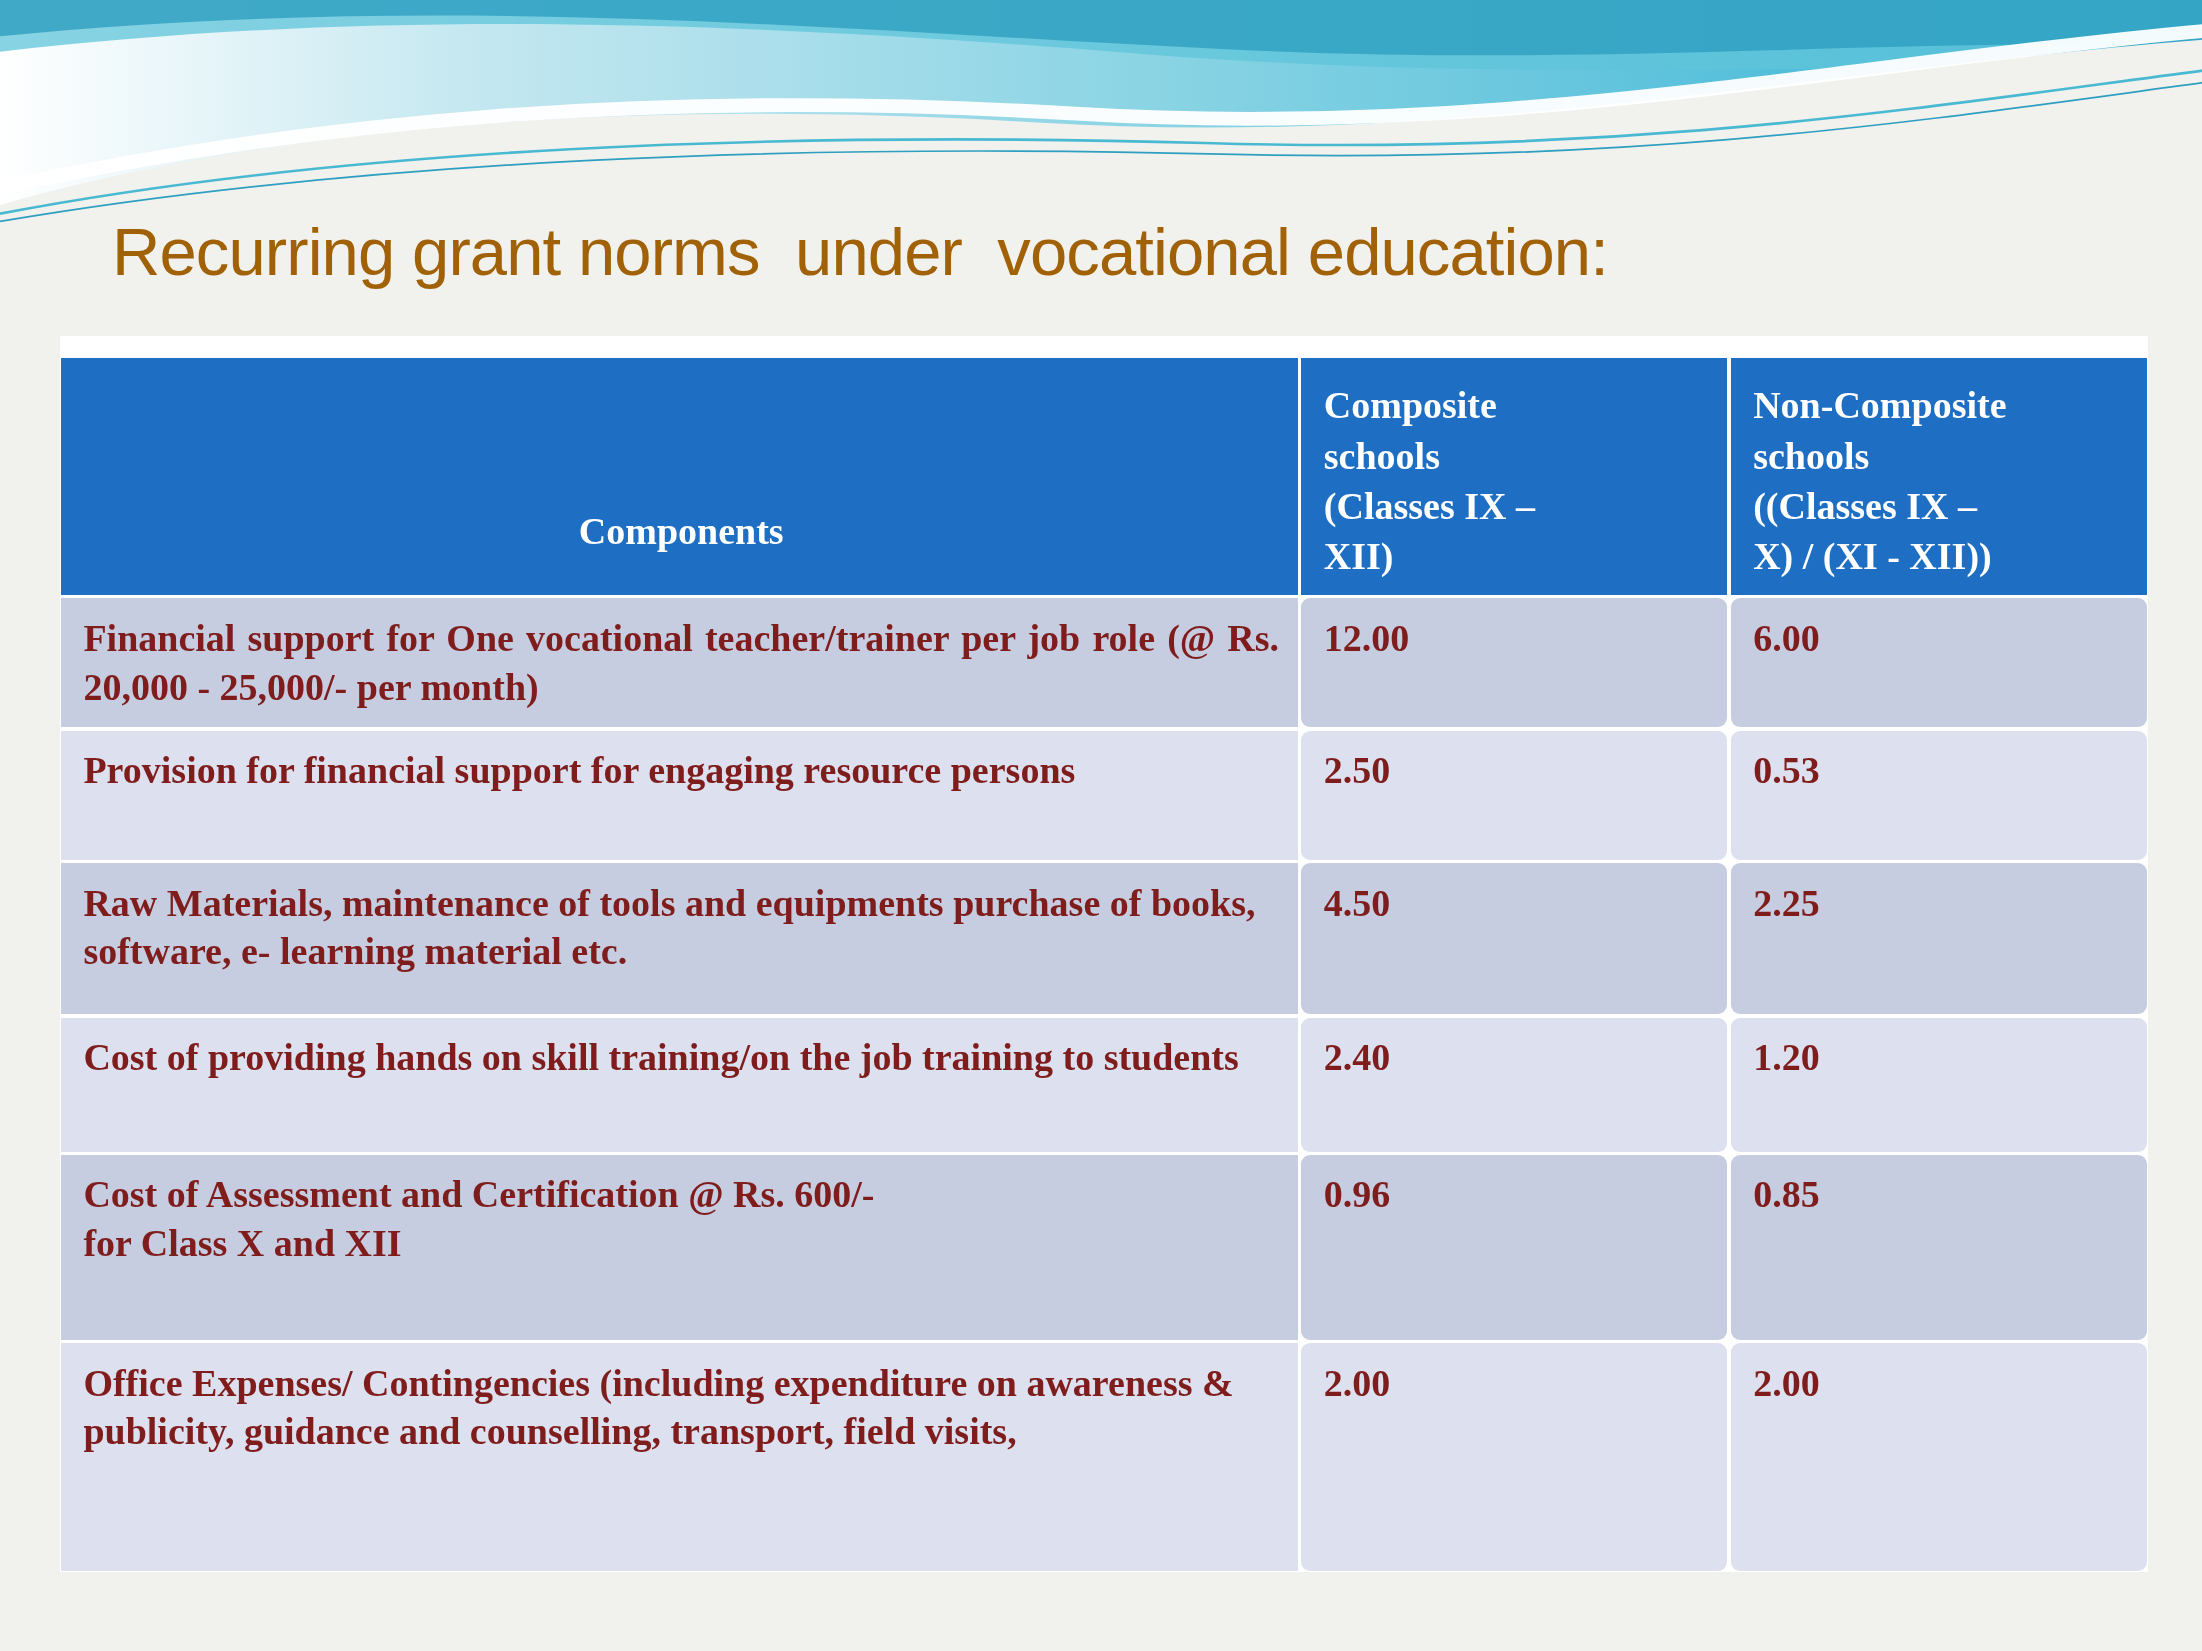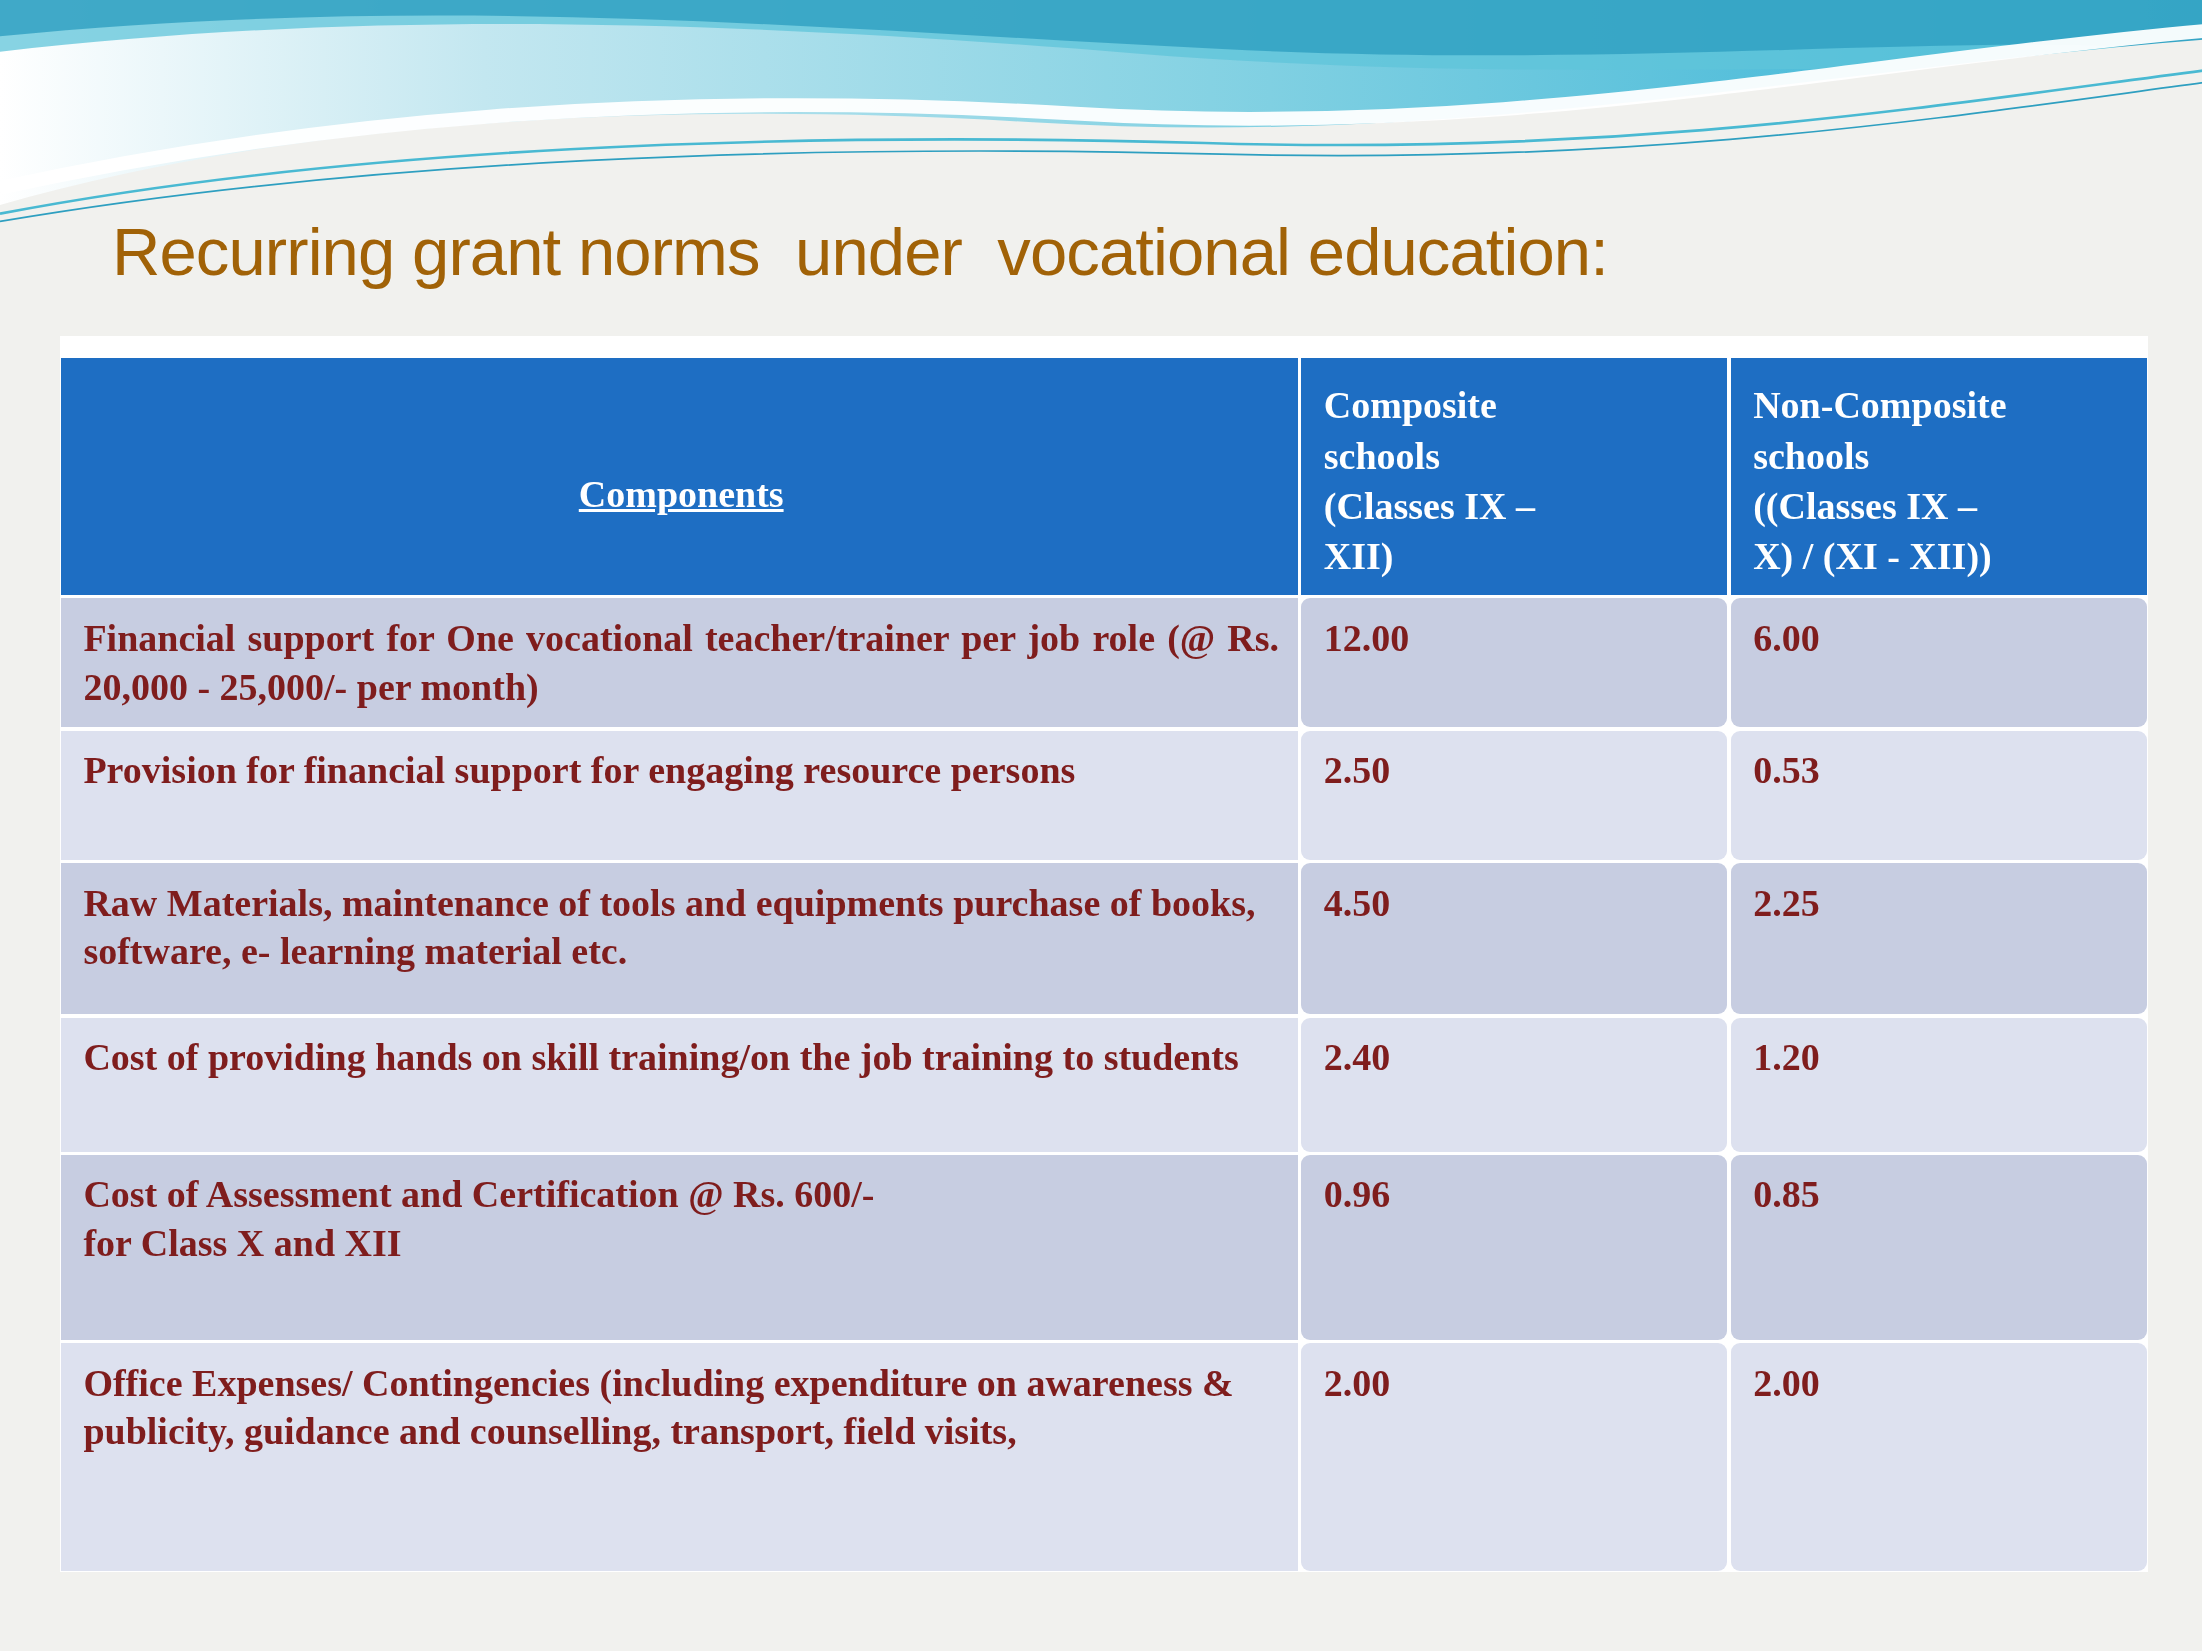--- a/index.html
+++ b/index.html
@@ -41,21 +41,21 @@
   }
   
   .head .cell{
     background:#1e6ec3;color:#ffffff;
     display:flex;align-items:flex-start;justify-content:flex-start;
     line-height:1.32;
     margin-top:21px;
   }
   .head .h-components{
     justify-content:center;align-items:flex-end;
-    padding-bottom:76px;text-align:center;text-decoration:underline;
+    padding-bottom:39px;text-align:center;
   }
   .head .h-col{padding-top:22.4px;}
   
   .t-row.odd  .cell{background:#c7cde1;}
   .t-row.even .cell{background:#dde1ef;}
   .cell.num{padding-top:15.5px;border-radius:9px;}
   .cell.comp{padding-top:15.5px;}
   .cell.comp.justify{text-align:justify;}
 </style>
 </head>

